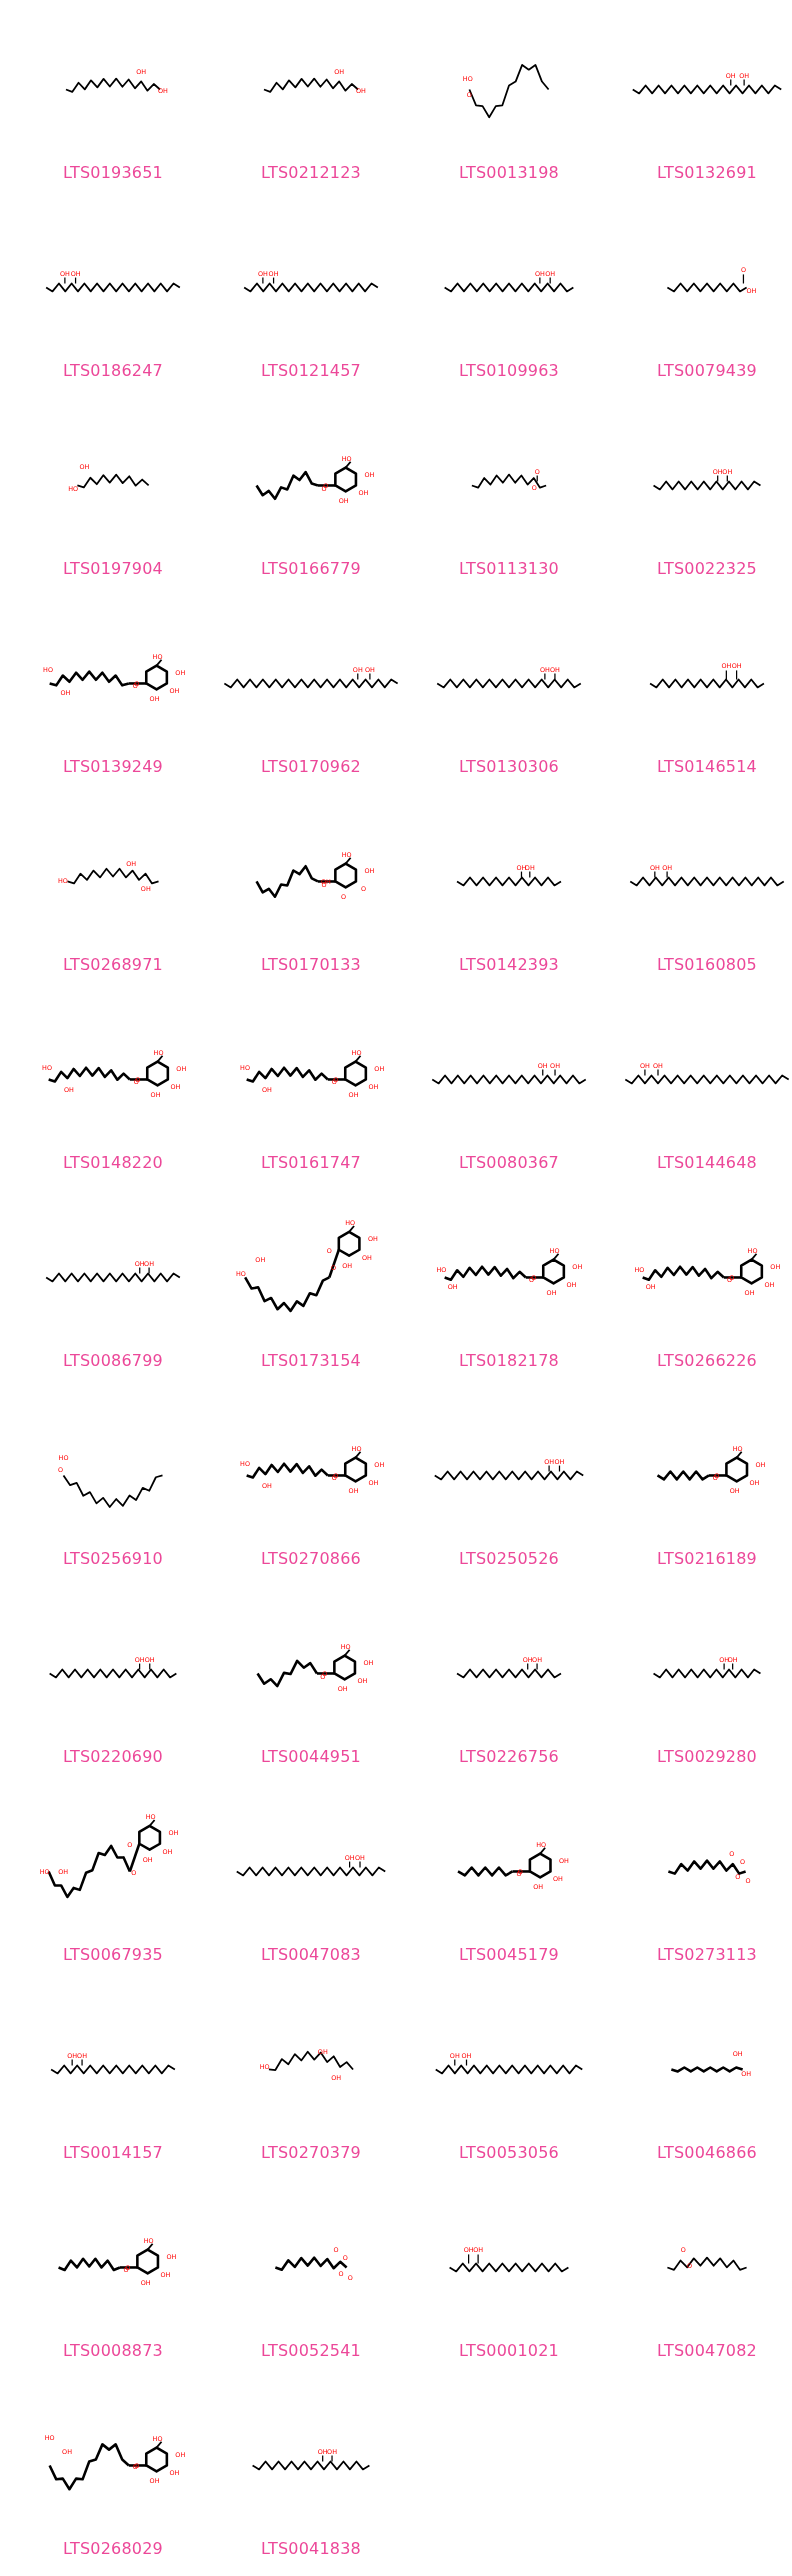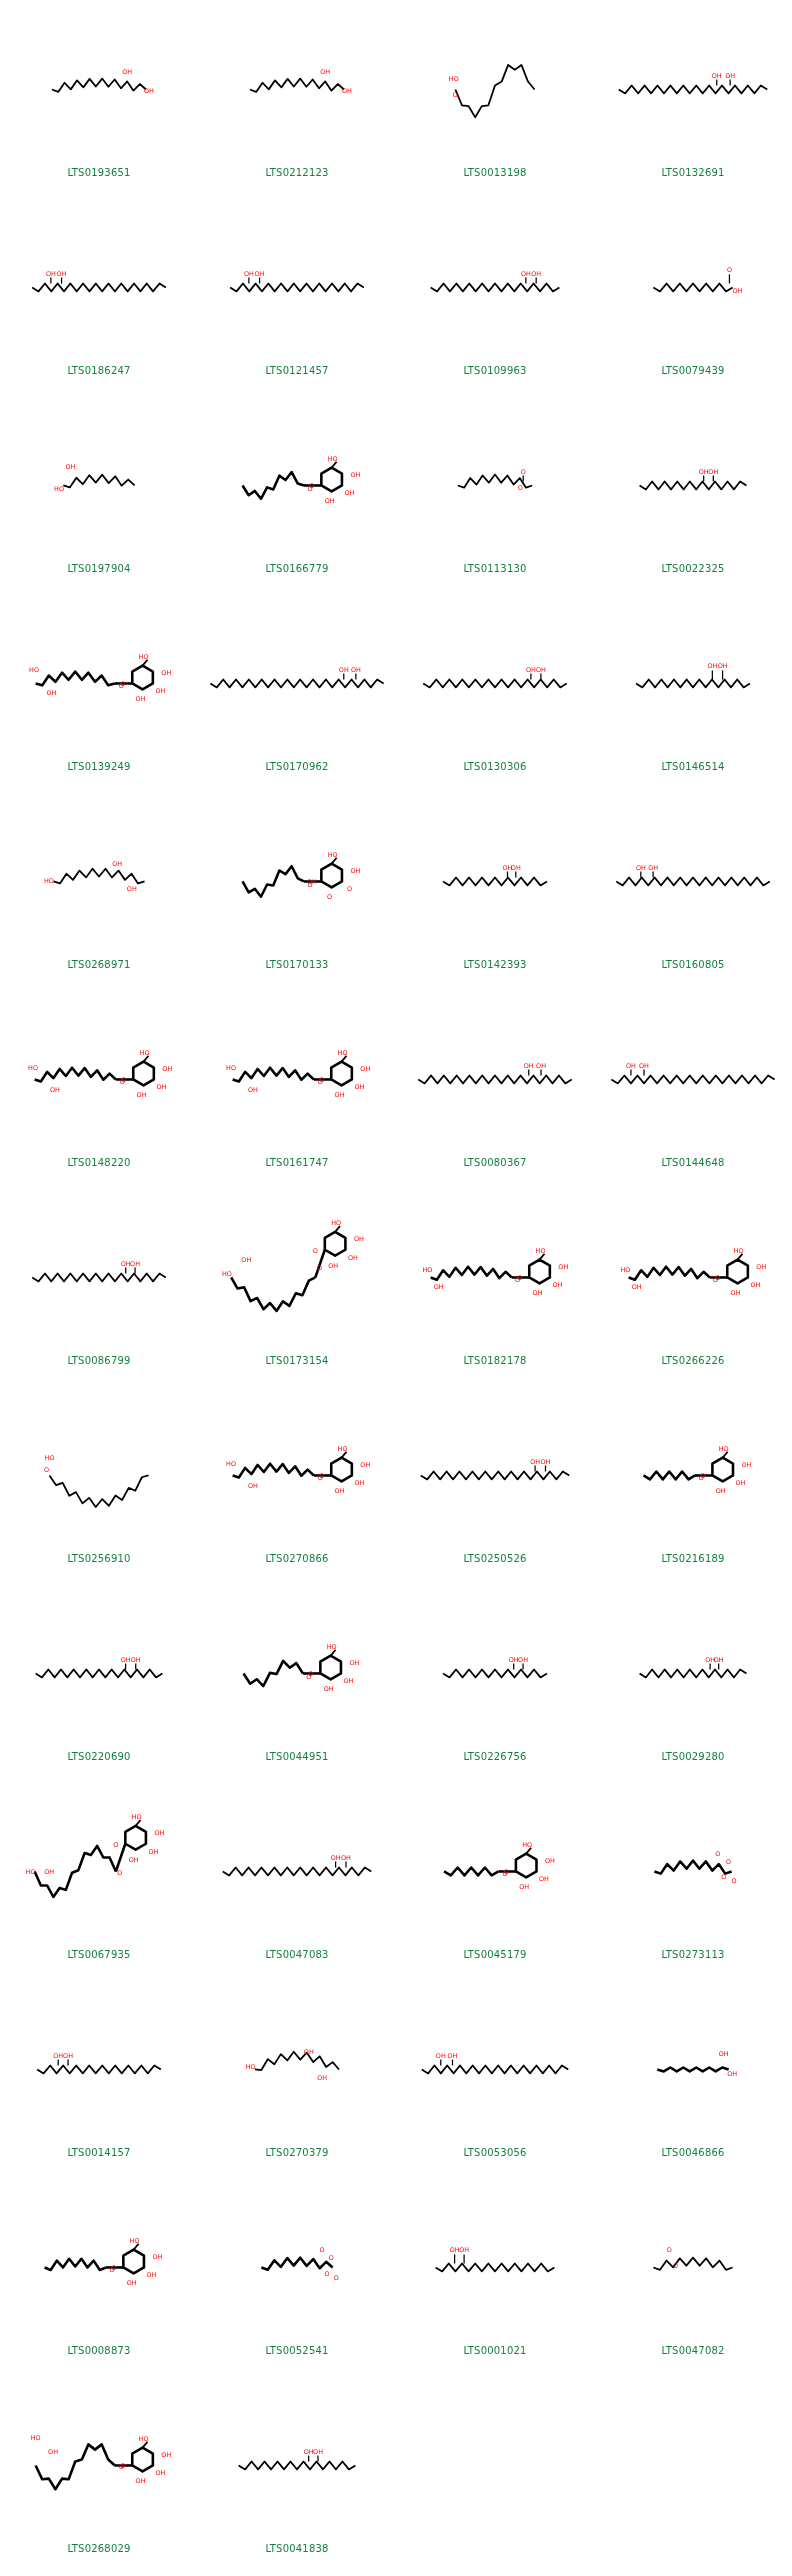--- a/index.html
+++ b/index.html
@@ -12,42 +12,43 @@
   body {
     font-family: "DejaVu Sans", "Liberation Sans", sans-serif;
   }
   .mol-grid {
     display: grid;
     grid-template-columns: repeat(4, 198px);
     grid-auto-rows: 198px;
     width: 711px;
     height: 2576px;
     background: #ffffff;
+    padding-left: 14px;
   }
   figure.mol-card {
     margin: 0;
     padding: 0;
     display: flex;
     flex-direction: column;
     align-items: center;
     justify-content: flex-start;
     padding-top: 12px;
     box-sizing: border-box;
     overflow: hidden;
   }
   figure.mol-card svg {
     display: block;
     width: 198px;
     height: 149px;
   }
   figure.mol-card figcaption {
     margin-top: 4px;
-    font-size: 10px;
+    font-size: 16px;
     line-height: 15px;
-    color: #15803d;
+    color: #ec4899;
     text-align: center;
     letter-spacing: 0.2px;
     white-space: nowrap;
   }
 </style>
 </head>
 <body>
 
 <main class="mol-grid" id="grid">
     <figure class="mol-card">

